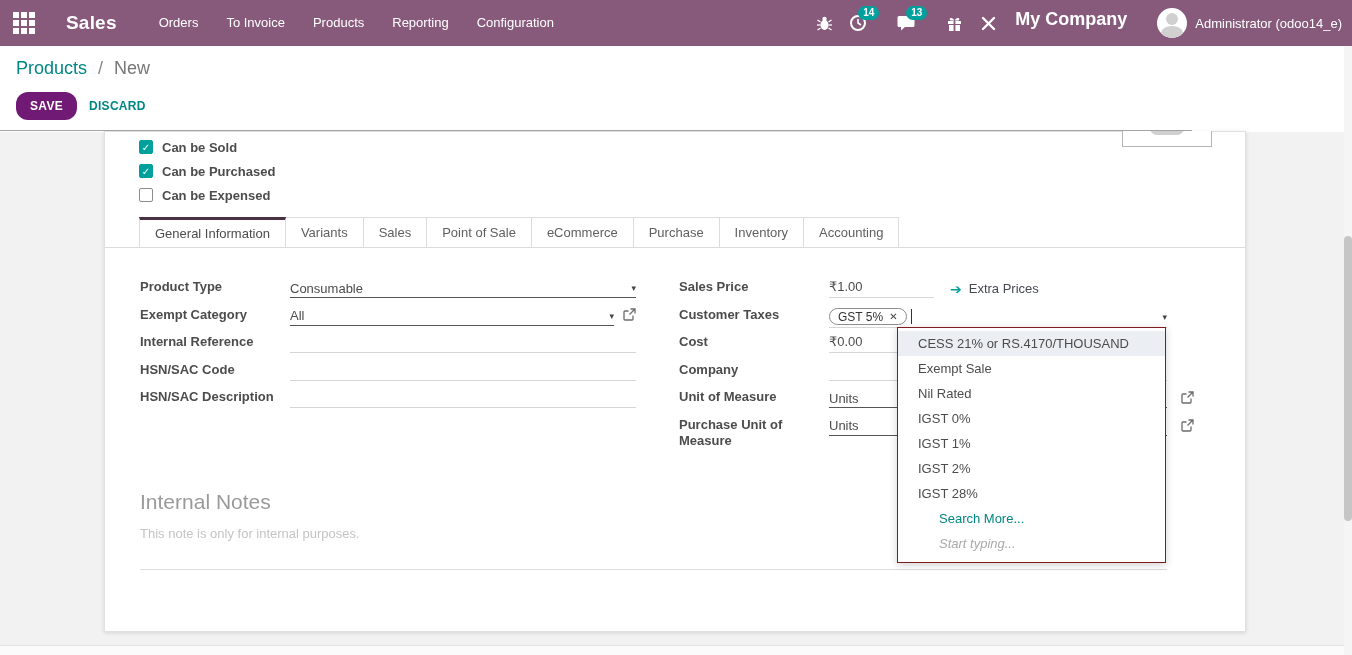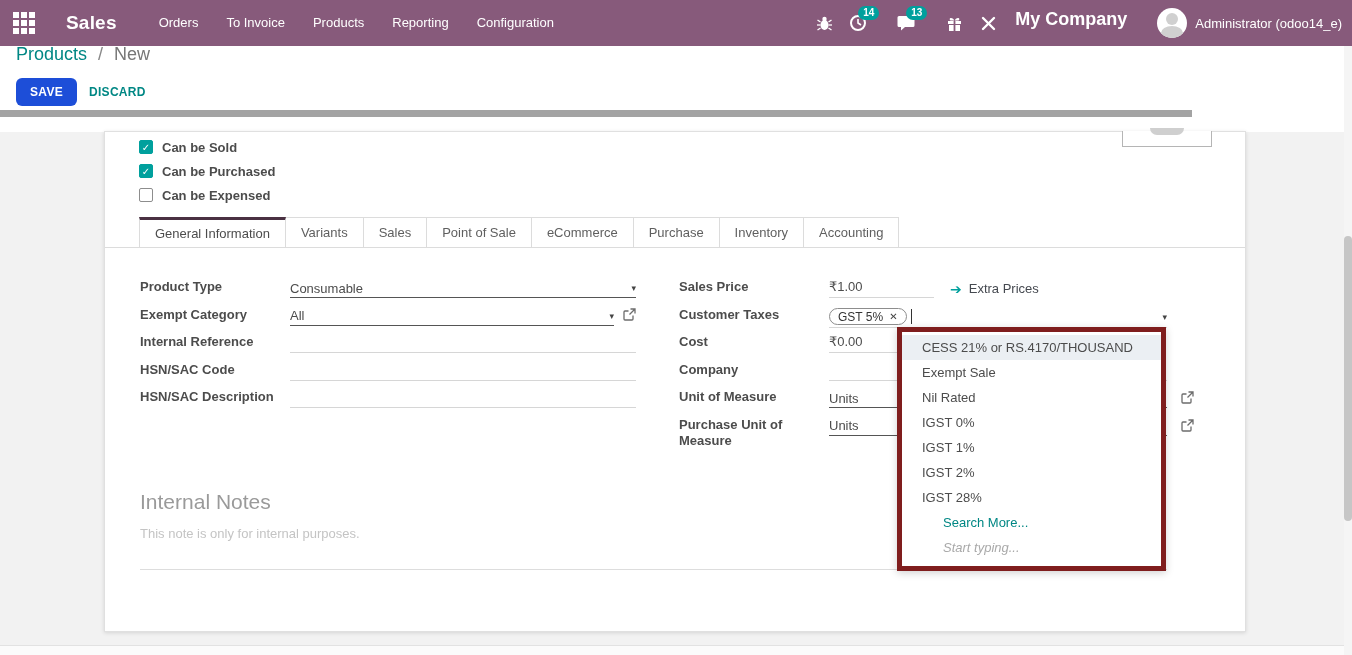--- a/index.html
+++ b/index.html
@@ -22,29 +22,29 @@
   .badge { position:absolute; top:6px; left:17px; background:#00A09D; color:#fff; font-size:10px;
     line-height:14px; padding:0 5px; border-radius:8px; font-weight:bold; }
   .company { padding:0 16px 8px 10px; line-height:46px; font-size:18px; font-weight:bold; cursor:pointer; white-space:nowrap; }
   .usermenu { display:flex; align-items:center; cursor:pointer; padding-left:14px; }
   .avatar { width:30px; height:30px; border-radius:50%; background:#fff; position:relative; overflow:hidden; margin-right:8px; }
   .avatar .head { position:absolute; left:9px; top:5px; width:12px; height:12px; border-radius:50%; background:#d0d0d0; }
   .avatar .body { position:absolute; left:4px; top:18px; width:22px; height:14px; border-radius:50% 50% 0 0; background:#d0d0d0; }
   .username { font-size:13px; white-space:nowrap; }
 
   
-  .control-panel { position:absolute; left:0; top:32px; width:1192px; height:85px; background:#fff;
-    border-bottom:7px solid #a3a3a3; z-index:5; }
+  .control-panel { position:absolute; left:0; top:46px; width:1192px; height:85px; background:#fff;
+    border-bottom:1px solid #a3a3a3; z-index:5; }
   .breadcrumb { position:absolute; left:16px; top:12px; font-size:18px; }
   .bc-link { color:#008784; cursor:pointer; }
   .bc-sep { color:#888; margin:0 6px; }
   .bc-current { color:#777; }
   .cp-buttons { position:absolute; left:16px; top:46px; display:flex; align-items:center; }
-  .btn-save { background:#1d4ed8; color:#fff; border:none; font-size:12px; font-weight:bold;
-    padding:7px 14px; border-radius:6px; cursor:pointer; letter-spacing:.3px; }
+  .btn-save { background:#701a75; color:#fff; border:none; font-size:12px; font-weight:bold;
+    padding:7px 14px; border-radius:12px; cursor:pointer; letter-spacing:.3px; }
   .btn-discard { background:none; border:none; color:#008784; font-size:12px; font-weight:bold;
     margin-left:12px; cursor:pointer; letter-spacing:.3px; }
 
   
   .content { position:absolute; left:0; top:132px; width:1352px; height:523px; background:#f2f2f2; }
   .sheet { position:absolute; left:104px; top:-1px; width:1142px; height:501px; background:#fff;
     border:1px solid #e0e0e0; box-shadow:0 1px 4px rgba(0,0,0,.12); }
 
   .imgbox { position:absolute; left:1017px; top:-1px; width:90px; height:16px;
     border:1px solid #b5b5b5; border-top:none; background:#fff; }
@@ -89,21 +89,21 @@
   .tags-ctl { width:100%; display:flex; align-items:center; height:21px; }
   .tags-caret { margin-left:auto; }
 
   
   .notes-title { position:absolute; left:35px; top:358px; font-size:21px; color:#9a9a9a; }
   .notes-placeholder { position:absolute; left:35px; top:394px; color:#c4c4c4; font-size:13px; cursor:text; }
   .notes-divider { position:absolute; left:35px; top:437px; width:1027px; border-top:1px solid #ddd; }
 
   
   .dropdown { position:absolute; left:897px; top:327px; width:269px; background:#fff;
-    border:5px solid #7f1d1d; box-shadow:0 2px 8px rgba(0,0,0,.18); z-index:20; padding:3px 0 6px 0; }
+    border:1px solid #7f1d1d; box-shadow:0 2px 8px rgba(0,0,0,.18); z-index:20; padding:3px 0 6px 0; }
   .dd-item { line-height:25px; padding-left:20px; color:#4c4c4c; cursor:pointer; white-space:nowrap;
     overflow:hidden; text-overflow:ellipsis; }
   .dd-item.highlight { background:#ebeff3; }
   .dd-more { line-height:25px; padding-left:41px; color:#008784; cursor:pointer; }
   .dd-typing { line-height:25px; padding-left:41px; color:#a9a9a9; font-style:italic; }
 
   
   .bottom-divider { position:absolute; left:0; top:645px; width:1352px; border-top:1px solid #e2e2e2; background:#fbfbfb; height:10px; }
   .scrollbar { position:absolute; right:0; top:46px; width:8px; height:609px; background:#f5f5f5; }
   .scroll-thumb { position:absolute; right:0; top:190px; width:8px; height:285px; background:#c6c6c6; border-radius:4px; }

